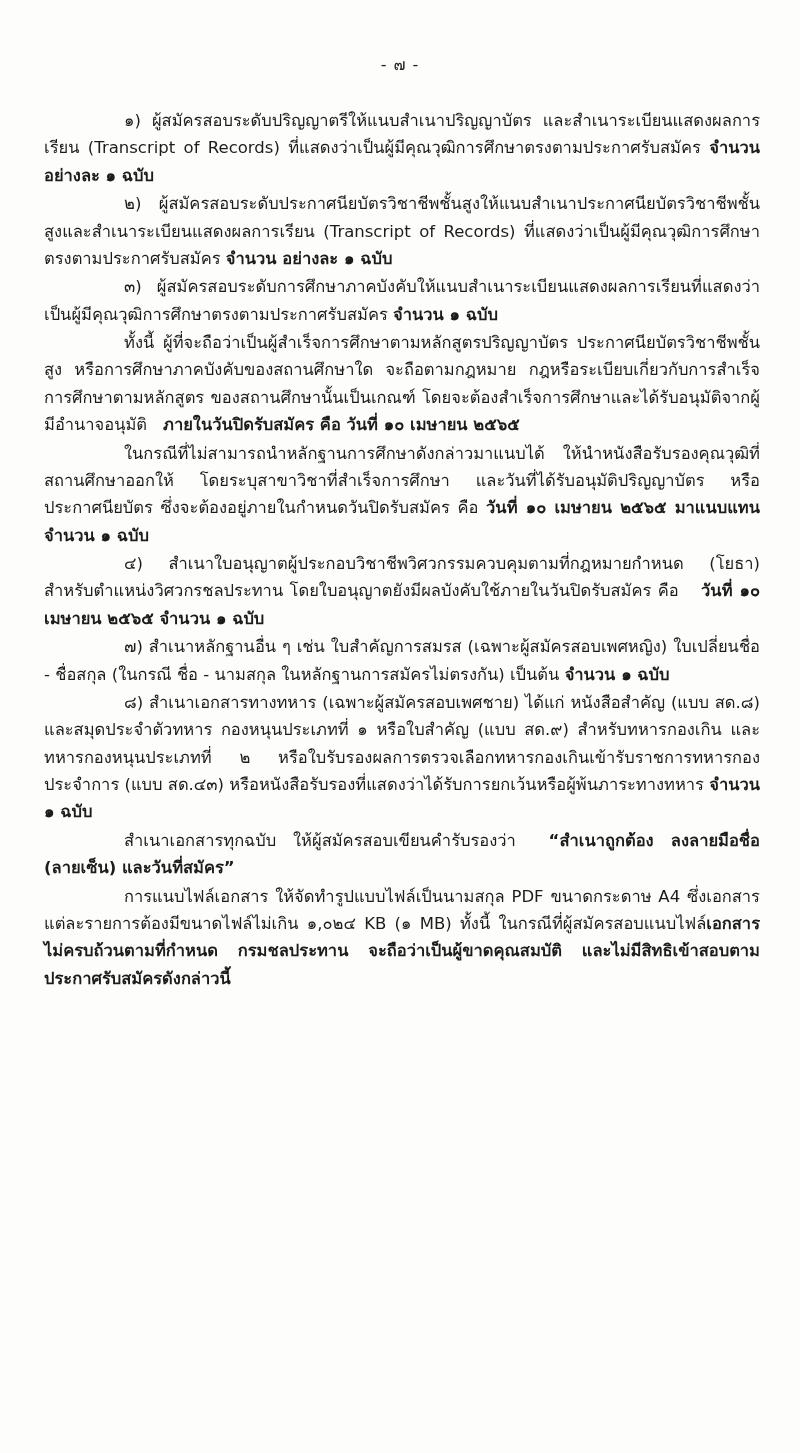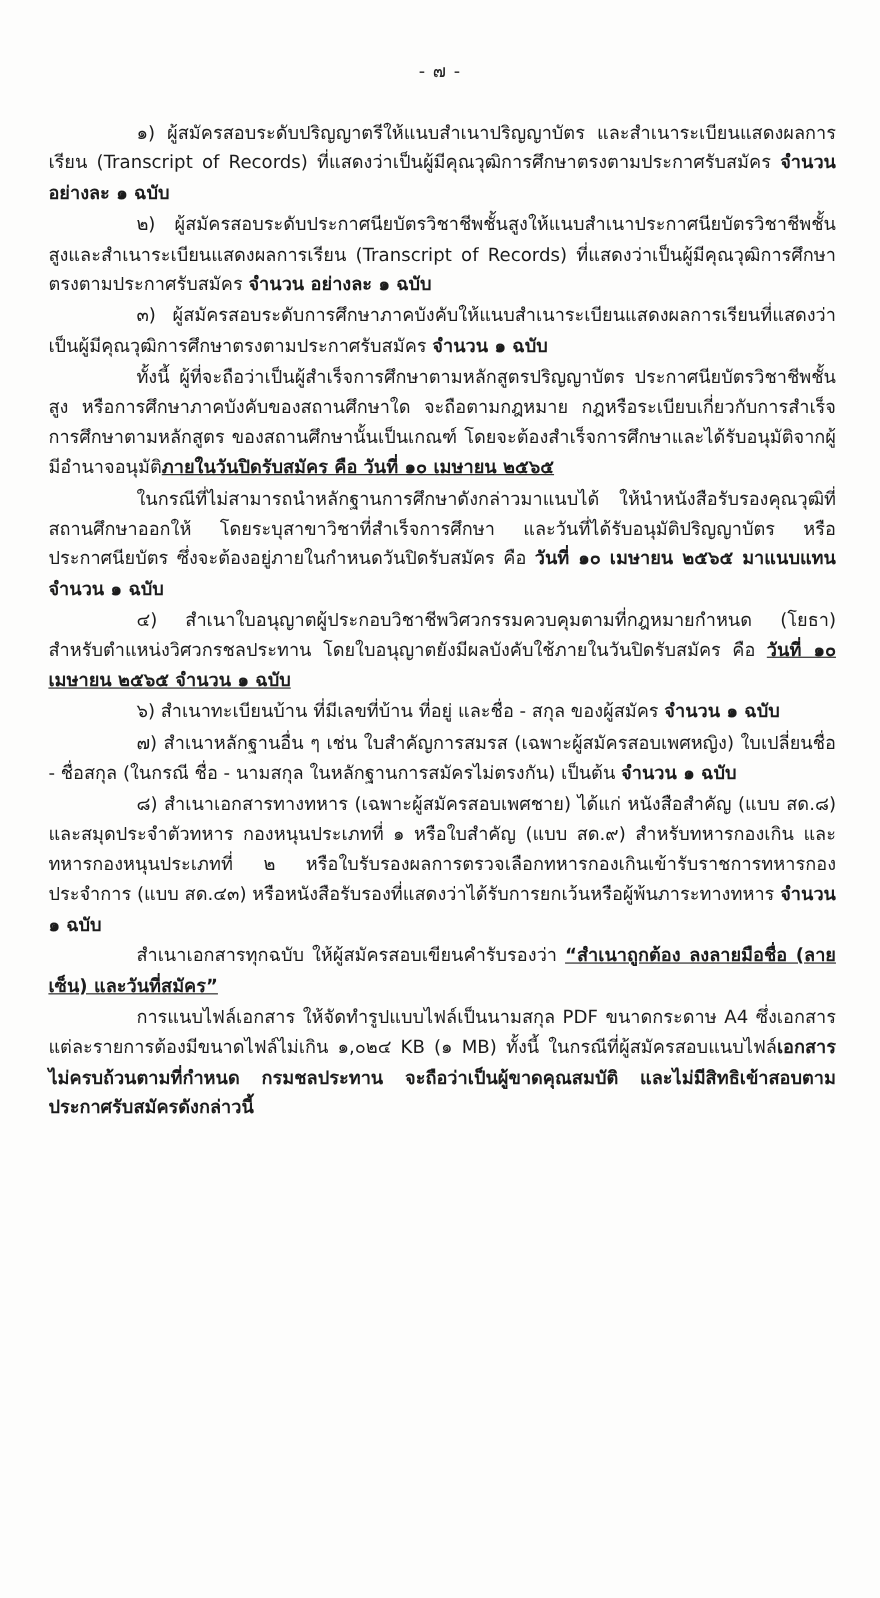--- a/index.html
+++ b/index.html
@@ -42,21 +42,21 @@
     margin: 0 0 1px 0;
   }
   .indent-lg {
     text-indent: 80px;
   }
   .b {
     font-weight: bold;
   }
   .bu {
     font-weight: bold;
-    text-decoration: underline;
+    margin-left: 16px;
   }
   .closing {
     margin-top: 92px;
     text-align: right;
     padding-right: 42px;
     font-size: 16.5px;
   }
 </style>
 </head>
 <body>
@@ -85,23 +85,20 @@
 
     <p class="indent-lg">
       <span>ในกรณีที่ไม่สามารถนำหลักฐานการศึกษาดังกล่าวมาแนบได้ ให้นำหนังสือรับรองคุณวุฒิที่สถานศึกษาออกให้ โดยระบุสาขาวิชาที่สำเร็จการศึกษา และวันที่ได้รับอนุมัติปริญญาบัตร หรือประกาศนียบัตร ซึ่งจะต้องอยู่ภายในกำหนดวันปิดรับสมัคร คือ <span class="b">วันที่ ๑๐ เมษายน ๒๕๖๕ มาแนบแทน จำนวน ๑ ฉบับ</span></span>
     </p>
 
     <p class="indent-lg">
       <span>๔)  สำเนาใบอนุญาตผู้ประกอบวิชาชีพวิศวกรรมควบคุมตามที่กฎหมายกำหนด (โยธา) สำหรับตำแหน่งวิศวกรชลประทาน โดยใบอนุญาตยังมีผลบังคับใช้ภายในวันปิดรับสมัคร คือ <span class="bu">วันที่ ๑๐ เมษายน ๒๕๖๕ จำนวน ๑ ฉบับ</span></span>
     </p>
 
 
-    <p class="indent-lg">
-      <span>๖)  สำเนาทะเบียนบ้าน ที่มีเลขที่บ้าน ที่อยู่ และชื่อ - สกุล ของผู้สมัคร <span class="b">จำนวน ๑ ฉบับ</span></span>
-    </p>
 
     <p class="indent-lg">
       <span>๗)  สำเนาหลักฐานอื่น ๆ เช่น ใบสำคัญการสมรส (เฉพาะผู้สมัครสอบเพศหญิง) ใบเปลี่ยนชื่อ - ชื่อสกุล (ในกรณี ชื่อ - นามสกุล ในหลักฐานการสมัครไม่ตรงกัน) เป็นต้น <span class="b">จำนวน ๑ ฉบับ</span></span>
     </p>
 
     <p class="indent-lg">
       <span>๘)  สำเนาเอกสารทางทหาร (เฉพาะผู้สมัครสอบเพศชาย) ได้แก่ หนังสือสำคัญ (แบบ สด.๘) และสมุดประจำตัวทหาร กองหนุนประเภทที่ ๑ หรือใบสำคัญ (แบบ สด.๙) สำหรับทหารกองเกิน และทหารกองหนุนประเภทที่ ๒ หรือใบรับรองผลการตรวจเลือกทหารกองเกินเข้ารับราชการทหารกองประจำการ (แบบ สด.๔๓) หรือหนังสือรับรองที่แสดงว่าได้รับการยกเว้นหรือผู้พ้นภาระทางทหาร <span class="b">จำนวน ๑ ฉบับ</span></span>
     </p>
 
 

